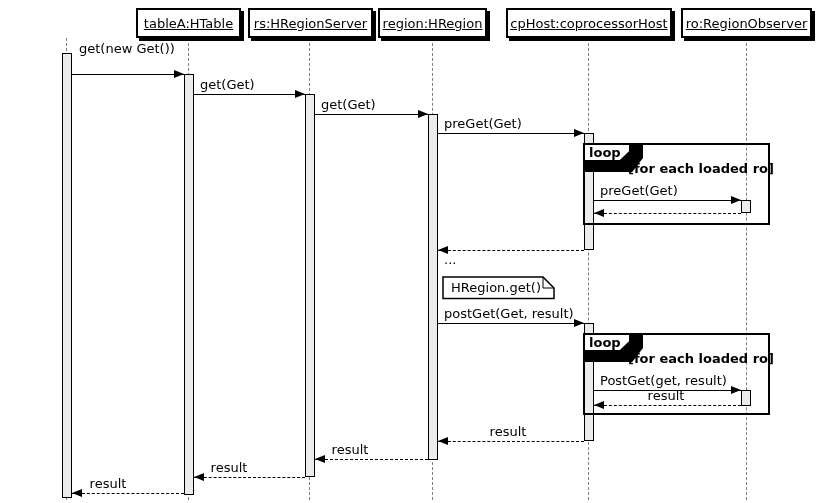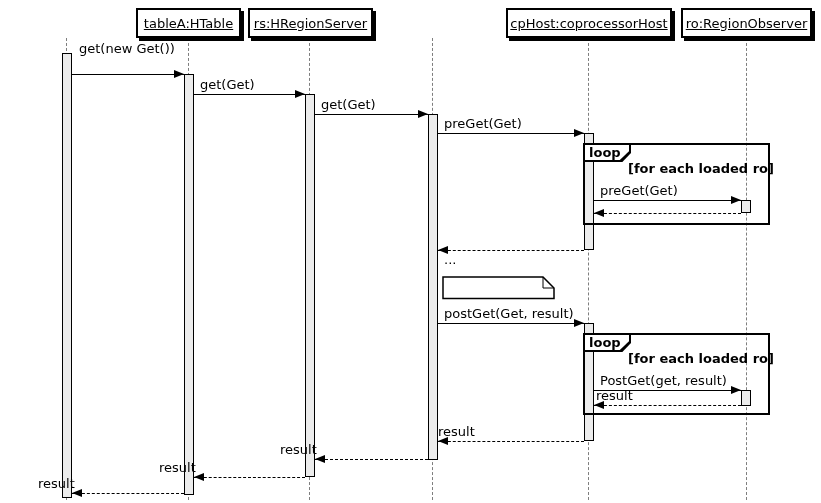--- a/index.html
+++ b/index.html
@@ -26,26 +26,27 @@
   }
   
   .line{position:absolute;height:0;border-top:1px solid var(--line,#000);}
   .line.dashed{border-top:1px dashed var(--line,#000);}
   
   .arr{position:absolute;width:0;height:0;border-top:4px solid transparent;border-bottom:4px solid transparent;}
   .arr.r{border-left:10px solid var(--line,#000);}
   .arr.l{border-right:10px solid var(--line,#000);}
   
   .lbl{position:absolute;font-size:13px;white-space:nowrap;line-height:16px;}
-  .lbl.right{text-align:left;}
+  .lbl.right{text-align:center;}
   
   .frame{position:absolute;box-sizing:border-box;border:2px solid var(--line,#000);background:transparent;}
   .ftab{
-    position:absolute;width:48px;height:19px;background:var(--line,#000);
+    position:absolute;width:48px;height:29px;background:var(--line,#000);
     clip-path:polygon(0 0,100% 0,100% 52%,82% 100%,0 100%);
+    padding-left:12px;
   }
   .ftab .in{
     position:absolute;left:2px;top:2px;width:44px;height:15px;background:#fff;
     clip-path:polygon(0 0,100% 0,100% 42%,79% 100%,0 100%);
     font-size:13px;font-weight:bold;line-height:15px;padding-left:4px;box-sizing:border-box;
   }
   .guard{position:absolute;font-size:13px;font-weight:bold;text-align:center;white-space:nowrap;line-height:16px;}
   
   .note-svg{position:absolute;}
   .note-lbl{position:absolute;font-size:13px;text-align:center;line-height:16px;}
@@ -71,20 +72,23 @@
   <div class="act" style="left:584px;top:323px;height:118px"></div>
   <div class="act" style="left:741px;top:200px;height:13px"></div>
   <div class="act" style="left:741px;top:390px;height:16px"></div>
 
   <div class="pbox" style="left:136px;width:105px">
       <span>tableA:HTable</span>
     </div>
   <div class="pbox" style="left:248px;width:125px">
       <span>rs:HRegionServer</span>
     </div>
+  <div class="pbox" style="left:378px;width:109px">
+      <span>region:HRegion</span>
+    </div>
   <div class="pbox" style="left:506px;width:166px">
       <span>cpHost:coprocessorHost</span>
     </div>
   <div class="pbox" style="left:681px;width:131px">
       <span>ro:RegionObserver</span>
     </div>
 
   <div class="frame" style="left:583px;top:143px;width:187px;height:82px"></div>
   <div class="ftab" style="left:583px;top:143px">
       <div class="in">loop</div>
@@ -94,20 +98,21 @@
   <div class="frame" style="left:583px;top:333px;width:187px;height:82px"></div>
   <div class="ftab" style="left:583px;top:333px">
       <div class="in">loop</div>
     </div>
   <div class="guard" style="left:628px;top:351px;width:140px">[for each loaded ro]</div>
 
   <svg class="note-svg" style="left:442px;top:276px" width="114" height="24" viewBox="0 0 114 24">
     <path d="M1,1 H101 L112,12 V22.5 H1 Z" fill="#ffffff" stroke="#000000" stroke-width="1.5"></path>
     <path d="M101,1 V12 H112" fill="none" stroke="#000000" stroke-width="1"></path>
   </svg>
+  <div class="note-lbl" style="left:444px;top:280px;width:104px">HRegion.get()</div>
 
   <div class="ellipsis" style="left:444px;top:252px">...</div>
 
   <div class="line" style="left:72px;top:74px;width:112px"></div>
   <div class="arr r" style="left:174px;top:70px"></div>
   <div class="lbl" style="left:79px;top:41px">get(new Get())</div>
 
   <div class="line" style="left:194px;top:94px;width:111px"></div>
   <div class="arr r" style="left:295px;top:90px"></div>
   <div class="lbl" style="left:200px;top:77px">get(Get)</div>

